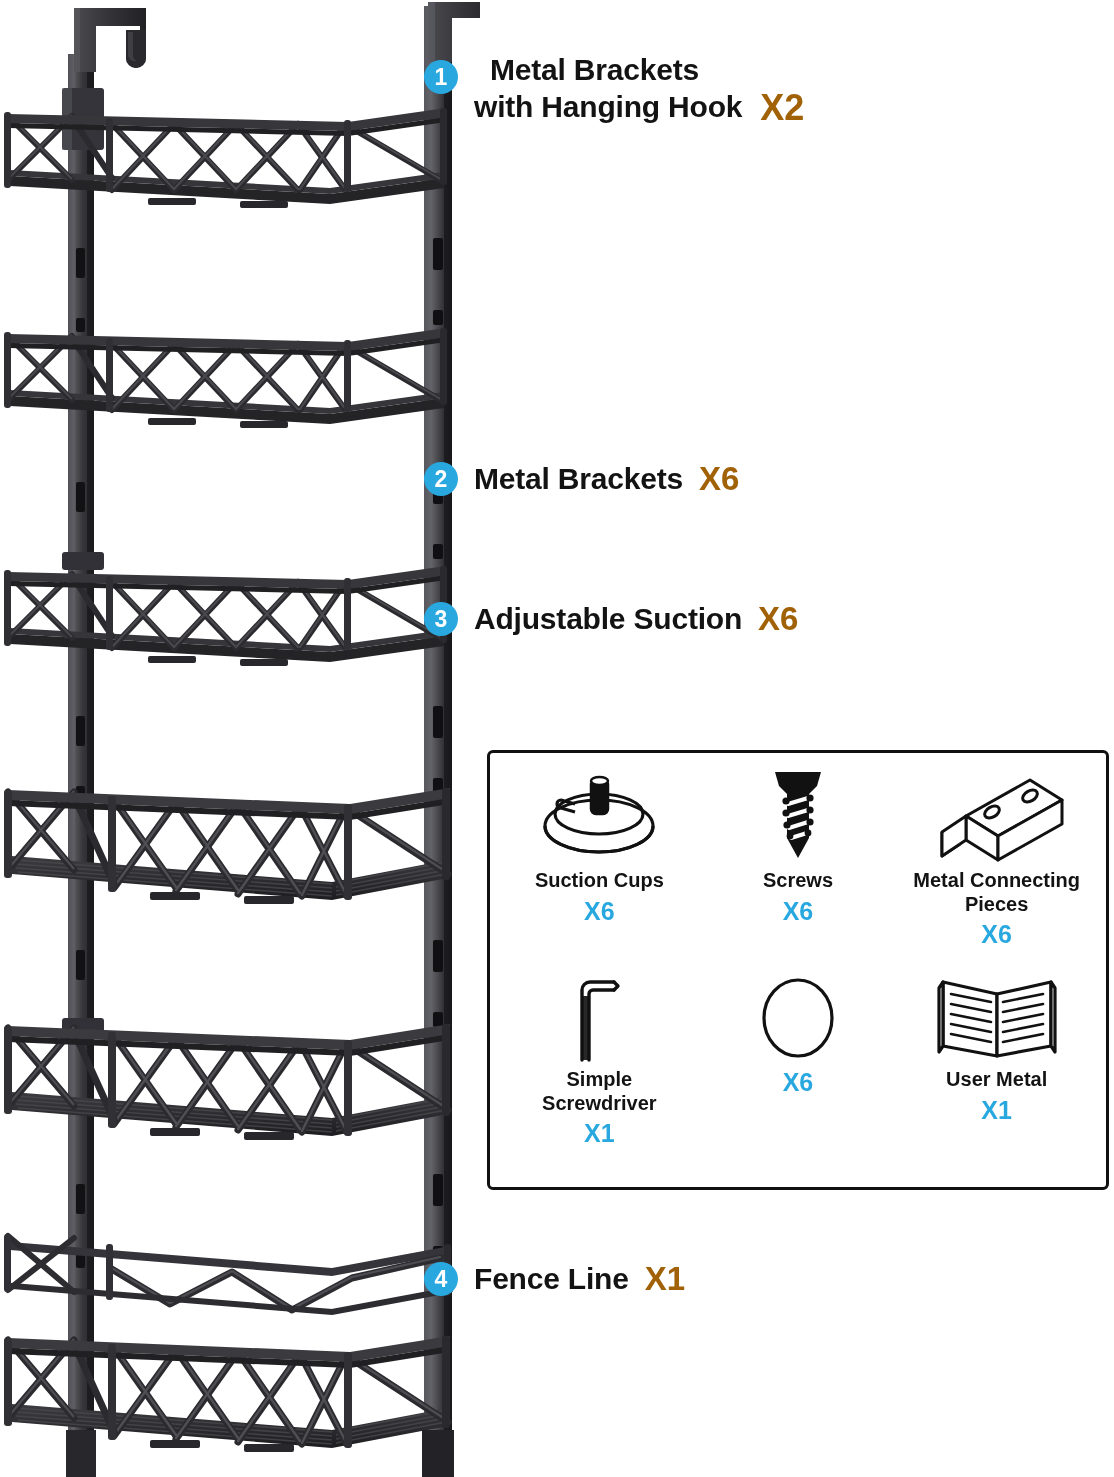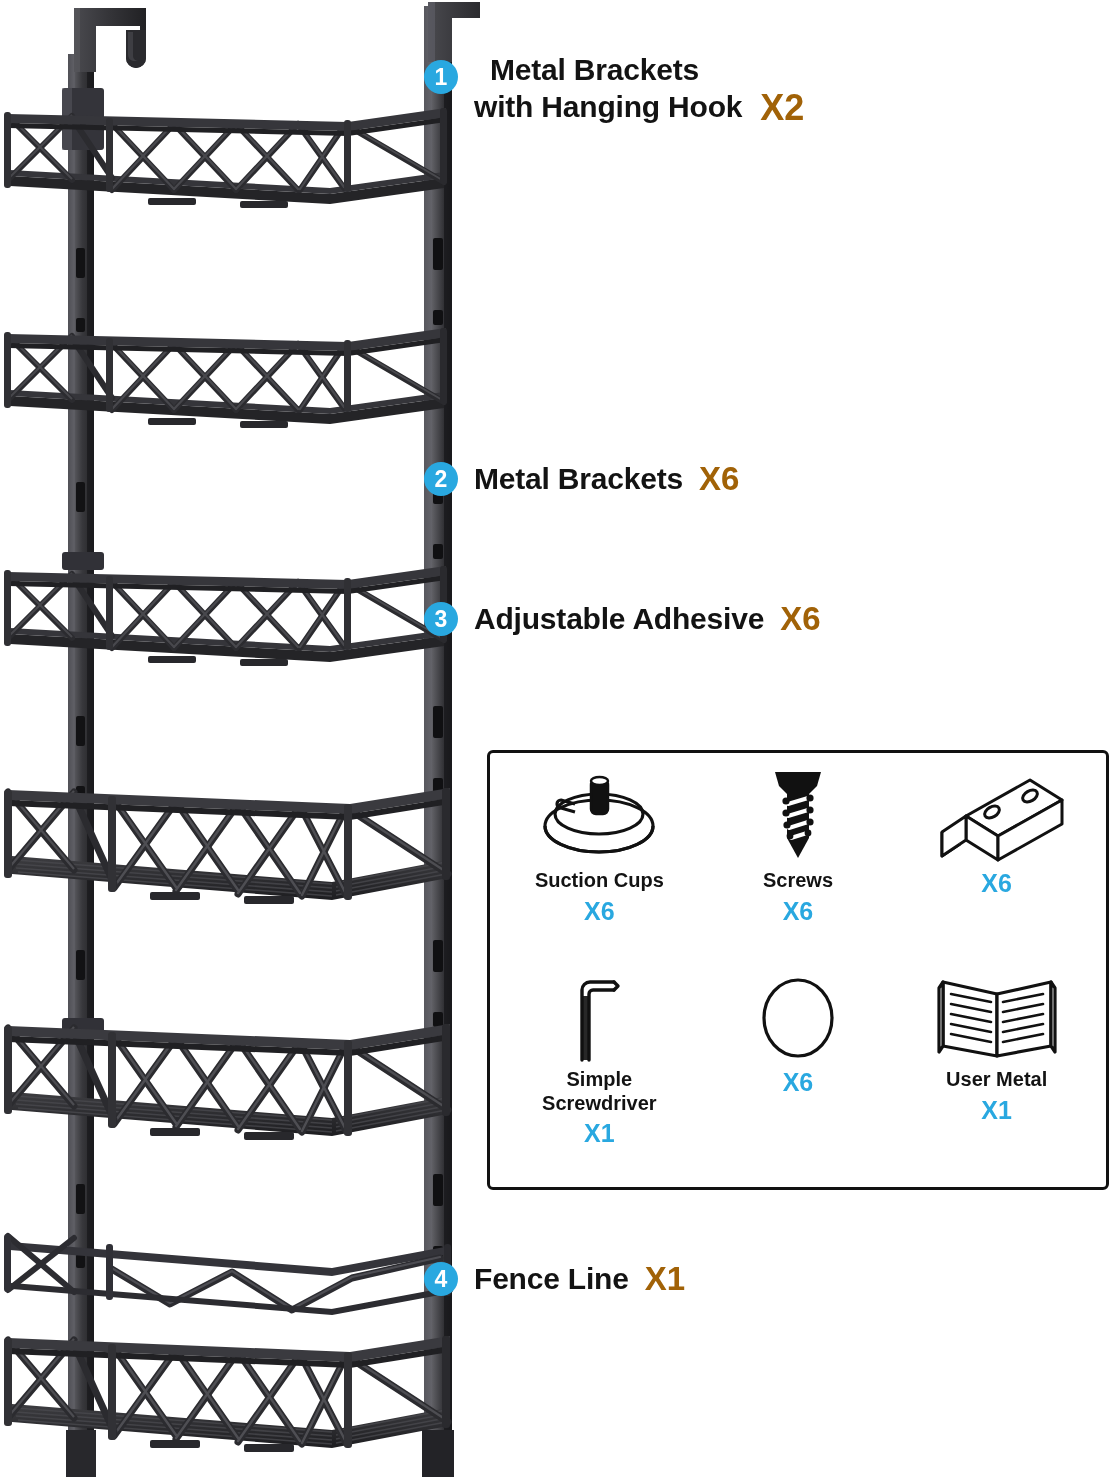--- a/index.html
+++ b/index.html
@@ -394,21 +394,21 @@
   </div>
 
   <div class="callout" id="callout-2">
     <div class="badge">2</div>
     <div class="callout-text">Metal Brackets</div>
     <div class="callout-qty">X6</div>
   </div>
 
   <div class="callout" id="callout-3">
     <div class="badge">3</div>
-    <div class="callout-text">Adjustable Adhesive</div>
+    <div class="callout-text">Adjustable Suction</div>
     <div class="callout-qty">X6</div>
   </div>
 
   <div class="callout" id="callout-4">
     <div class="badge">4</div>
     <div class="callout-text">Fence Line</div>
     <div class="callout-qty">X1</div>
   </div>
 
   <div id="accessories-panel">
@@ -469,20 +469,22 @@
               <path d="M72,66 L72,90 L136,54 L136,30 Z"></path>
               <path d="M16,62 L40,46 L40,70 L16,86 Z"></path>
               <path d="M16,62 L16,86 L34,74"></path>
             </g>
             <g fill="none" stroke="#111" stroke-width="3">
               <ellipse cx="66" cy="42" rx="8" ry="5" transform="rotate(-30 66 42)"></ellipse>
               <ellipse cx="104" cy="26" rx="8" ry="5" transform="rotate(-30 104 26)"></ellipse>
             </g>
           </svg>
         </div>
+        <div class="acc-label">Metal Connecting
+Pieces</div>
         <div class="acc-qty">X6</div>
       </div>
 
       <div class="acc-cell row2">
         <div class="acc-icon">
           <svg width="74" height="92" viewBox="0 0 74 92" xmlns="http://www.w3.org/2000/svg">
             <g fill="none" stroke="#111" stroke-width="3.4" stroke-linejoin="round" stroke-linecap="round">
               <path d="M20,88 L20,18 a8,8 0 0 1 8,-8 L52,10"></path>
               <path d="M27,88 L27,22 a4,4 0 0 1 4,-4 L52,18"></path>
               <path d="M52,10 L56,14 L52,18"></path>

